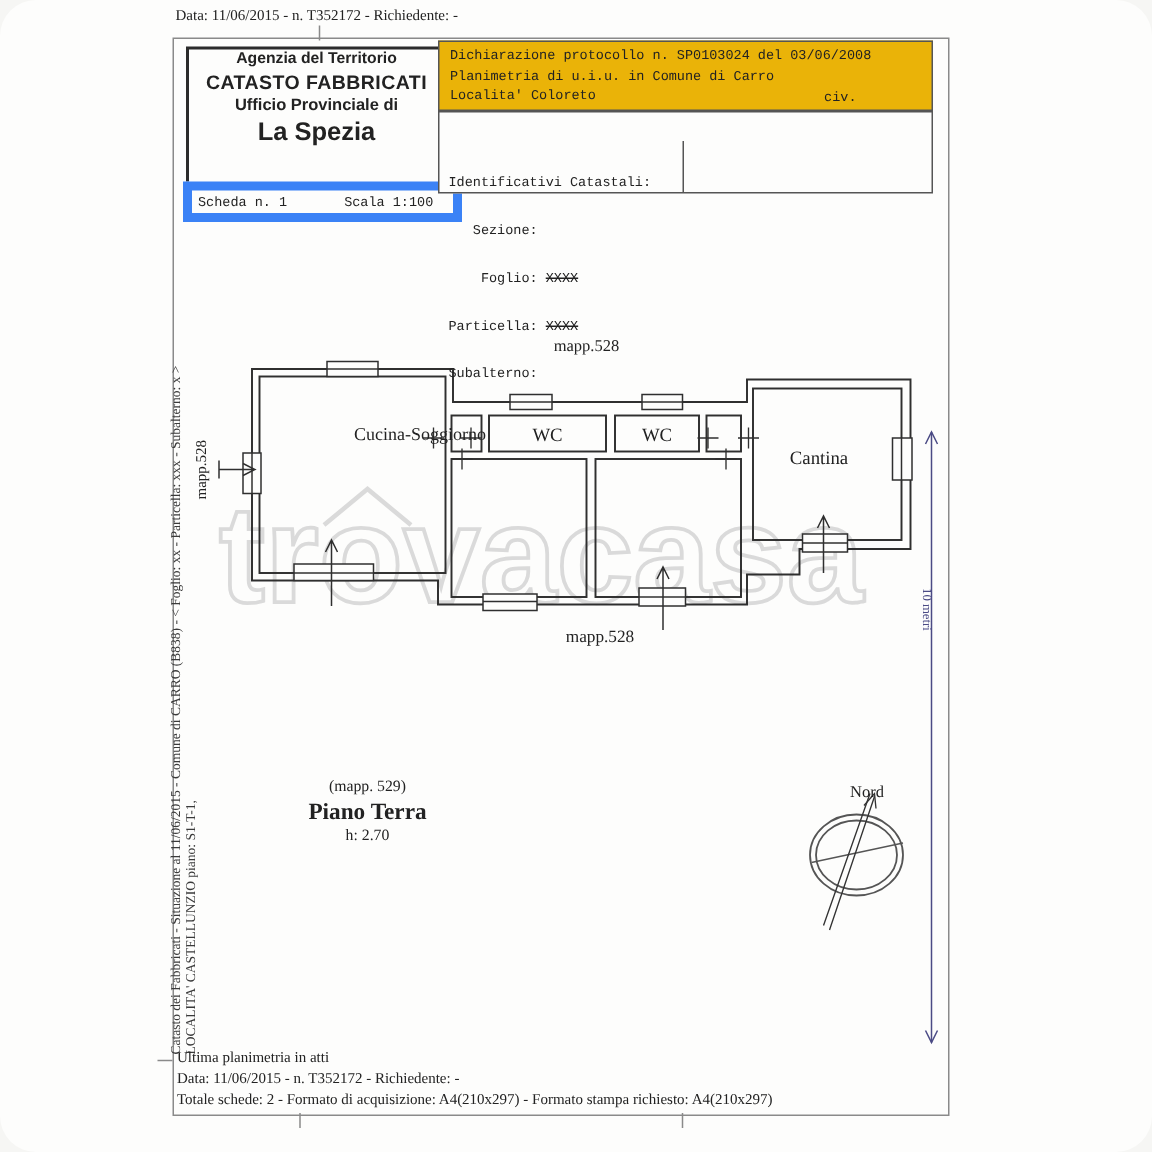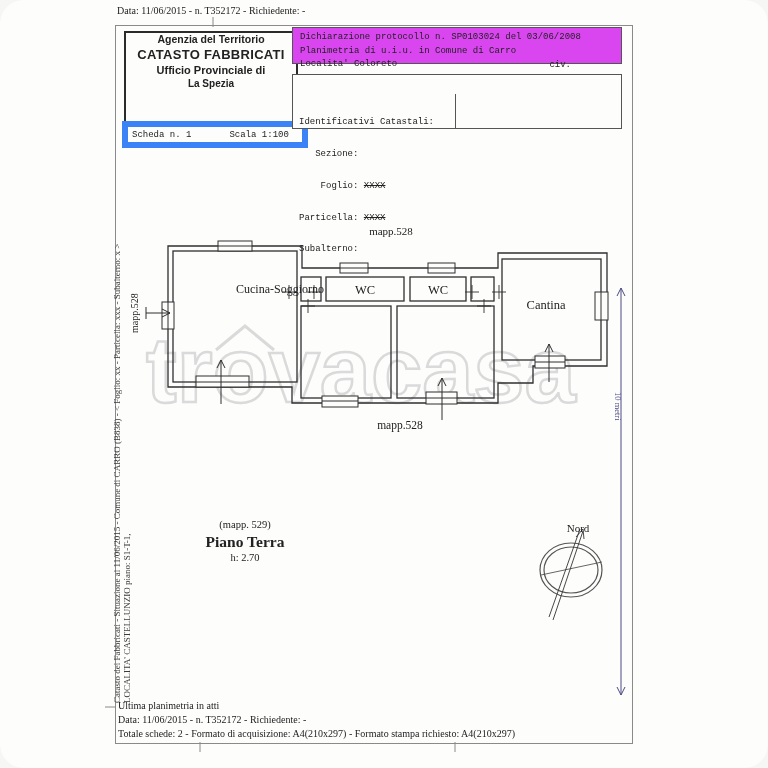--- a/index.html
+++ b/index.html
@@ -11,26 +11,26 @@
   .sans{font-family:"Liberation Sans",sans-serif;}
   .ctr{text-align:center;}
   
   #frame{left:115px;top:25px;width:516px;height:717px;border:1px solid #8a8a8a;}
   
   #office-box{left:124px;top:31px;width:170px;height:89px;border:2px solid #2b2b2b;
               display:flex;flex-direction:column;align-items:center;gap:2px;background:#fdfdfc;}
   #office-box .l1{font-size:10.5px;font-weight:bold;}
   #office-box .l2{font-size:13px;font-weight:bold;letter-spacing:.3px;}
   #office-box .l3{font-size:11px;font-weight:bold;}
-  #office-box .l4{font-size:10px;font-weight:bold;}
+  #office-box .l4{font-size:17px;font-weight:bold;}
   #scheda-box{left:122px;top:121px;width:174px;height:15px;border:6px solid #3b82f6;
               display:flex;align-items:center;font-size:9px;background:#fdfdfc;}
   #scheda-box .a{margin-left:4px;} #scheda-box .b{margin-left:38px;}
-  #decl-box{left:292px;top:27px;width:330px;height:37px;border:1px solid #555;font-size:9px;line-height:13.5px;
-            padding:3px 0 0 7px;box-sizing:border-box;background:#d946ef;}
+  #decl-box{left:292px;top:27px;width:330px;height:47px;border:1px solid #555;font-size:9px;line-height:13.5px;
+            padding:3px 0 0 7px;box-sizing:border-box;background:#eab308;}
   #decl-civ{position:absolute;right:50px;top:31px;}
   #cat-box{left:292px;top:74px;width:330px;height:55px;border:1px solid #555;display:flex;box-sizing:border-box;background:#fdfdfc;}
   #cat-left{width:163px;border-right:1px solid #555;font-size:9px;line-height:10.6px;padding:2px 0 0 6px;box-sizing:border-box;white-space:pre;margin-top:19px;}
   #cat-right{flex:1;font-size:9px;line-height:10.4px;padding:2px 0 0 8px;position:relative;}
   .redacted{text-decoration:line-through;}
   .row{white-space:pre;}
   #prov-row{position:absolute;left:8px;right:8px;bottom:3px;display:flex;justify-content:space-between;}
   
   .plabel{font-size:12px;padding-left:44px;}
   

